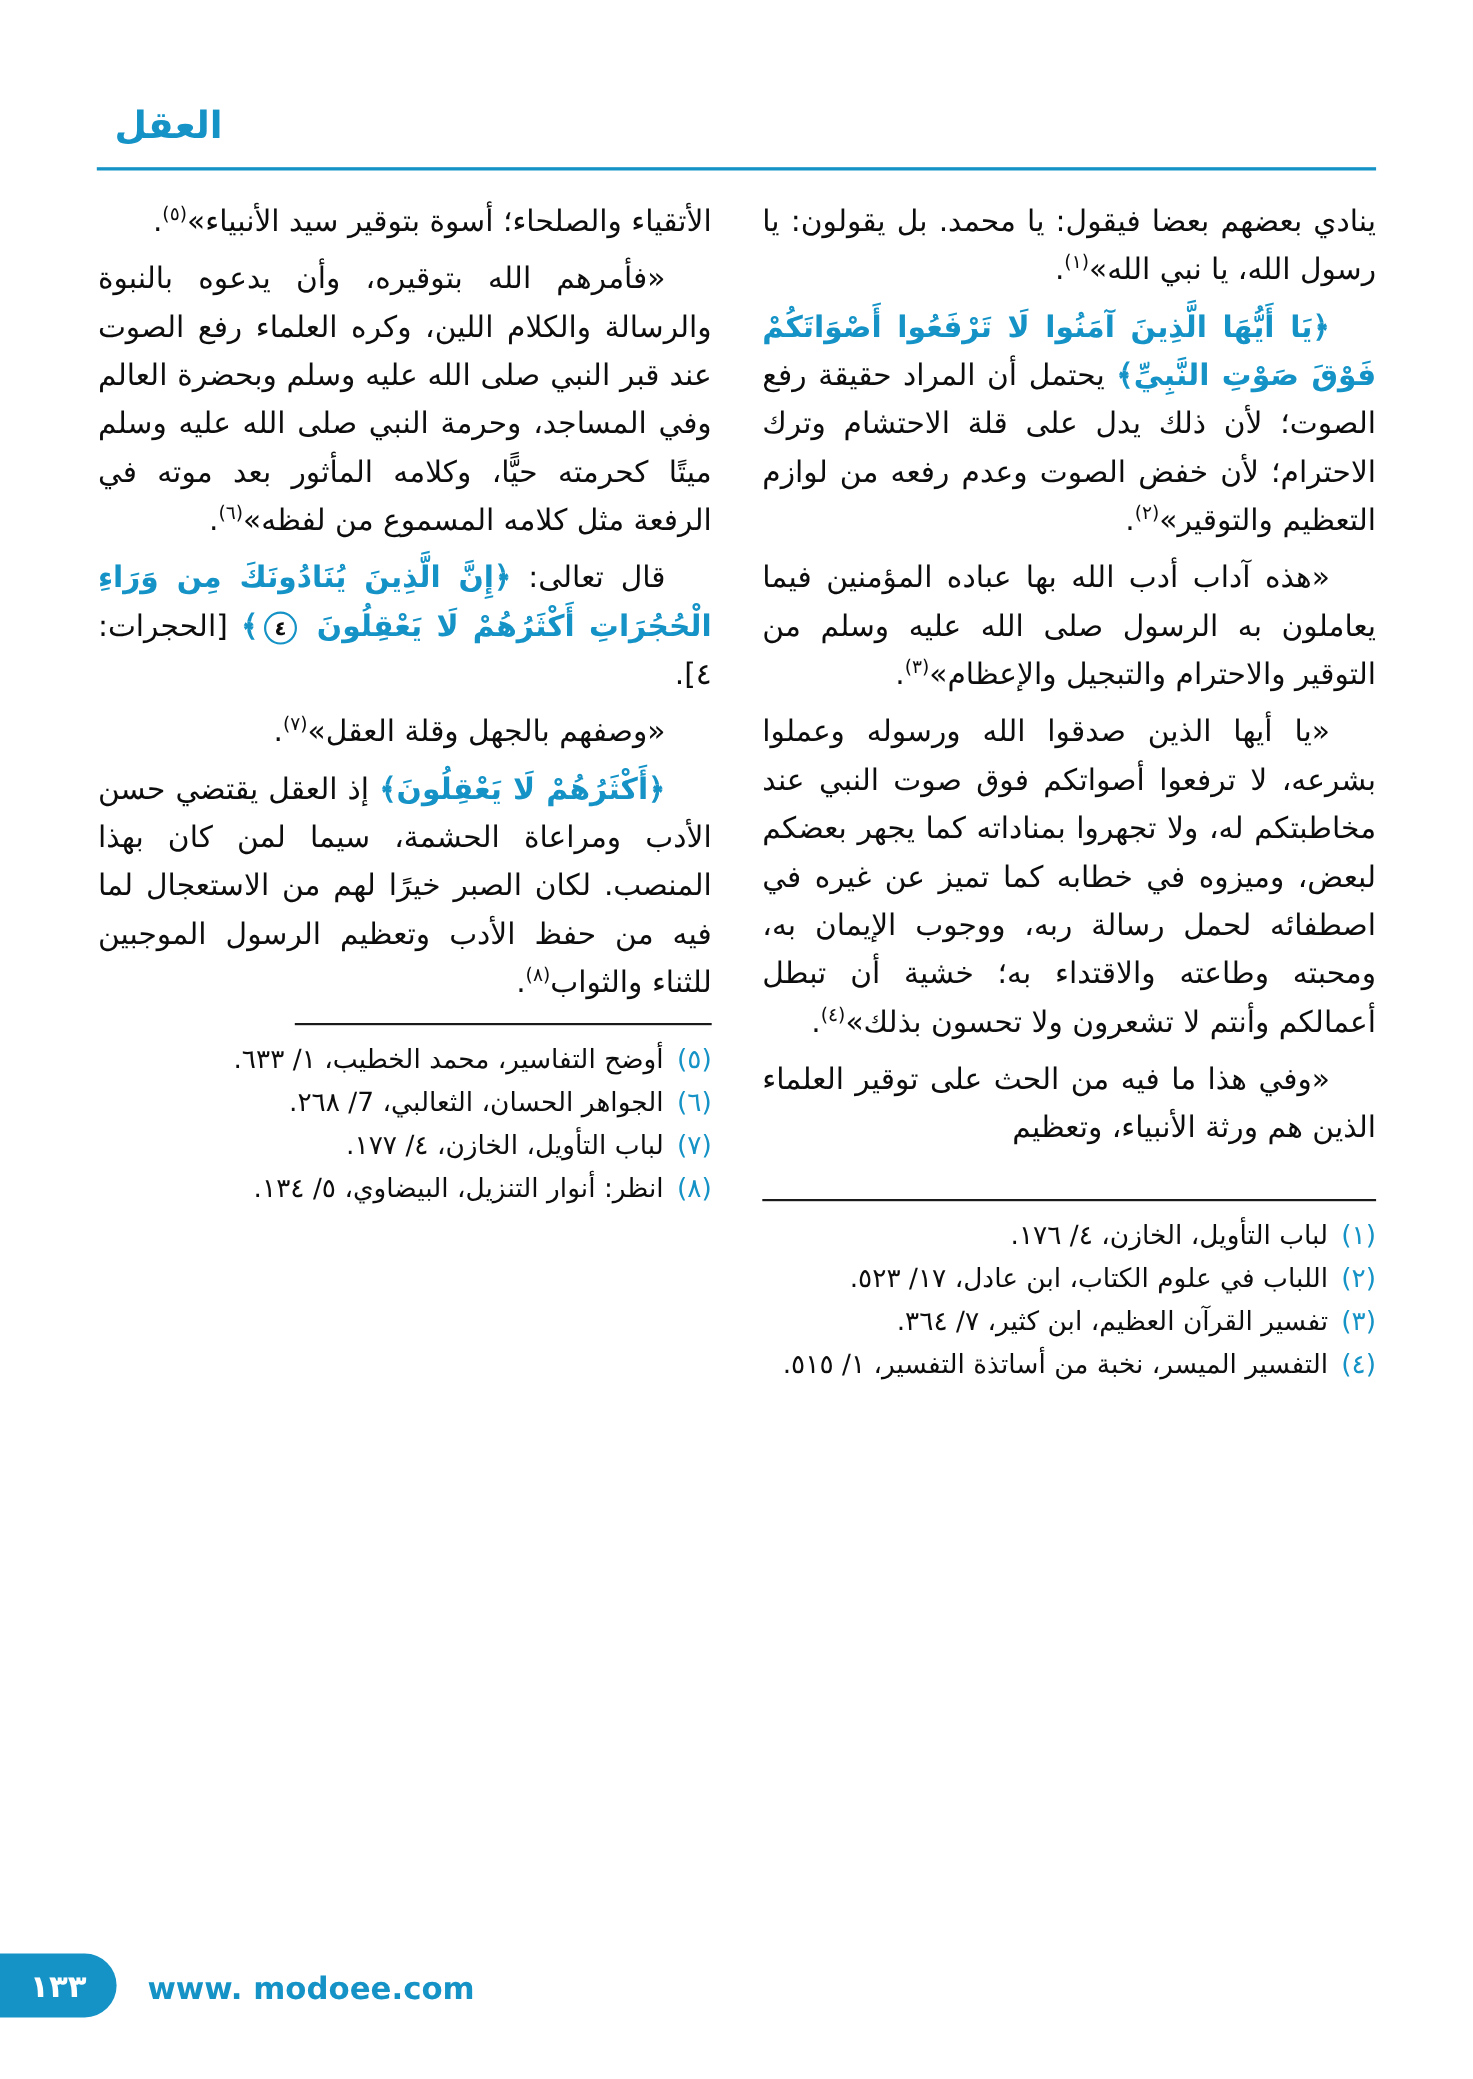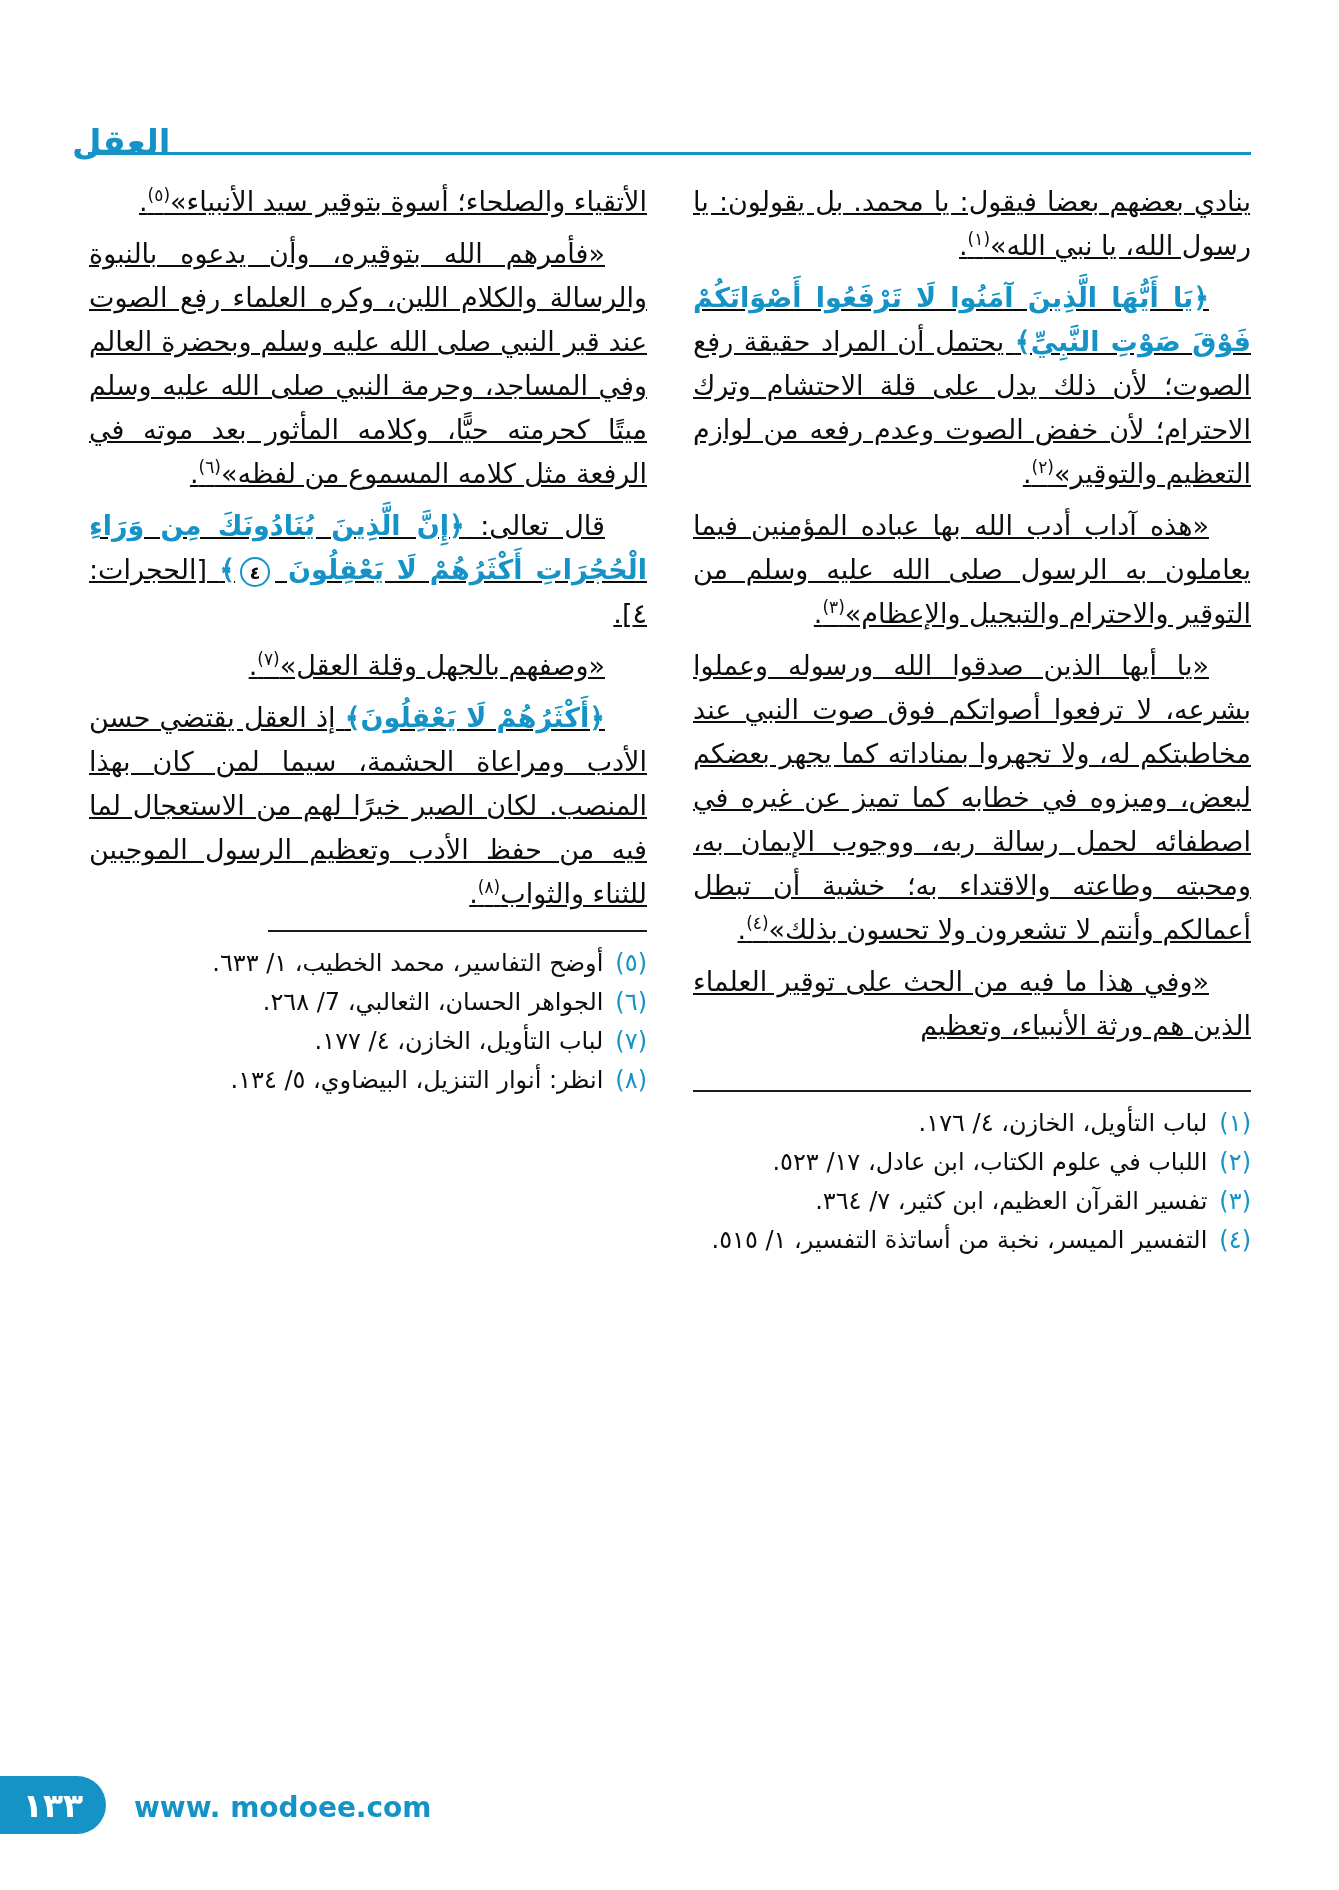--- a/index.html
+++ b/index.html
@@ -8,39 +8,38 @@
   body { font-family: "DejaVu Sans", sans-serif; }
   .page {
     position: relative;
     width: 1339px; height: 1890px;
     margin: 0 auto;
     background: #ffffff;
     overflow: hidden;
     direction: rtl;
   }
   .header-title {
-    position: absolute; top: 94px; left: 72px;
-    font-size: 34px; font-weight: bold; color: var(--accent); margin-top: 28px;
+    position: absolute; top: 94px; left: 104px;
+    font-size: 34px; font-weight: bold; color: var(--accent);
   }
   .header-rule {
     position: absolute; top: 152px; left: 88px;
     width: 1163px; height: 3px; background: var(--accent);
   }
   .content {
     position: absolute; top: 180px; left: 88px;
     width: 1163px;
     display: flex; gap: 46px; direction: rtl;
   }
   .col { width: 558px; }
   .para {
     font-size: 27px; line-height: 44px;
     color: var(--ink);
     text-align: justify;
     margin-bottom: 8px;
-    text-decoration: underline;
   }
   .indent { text-indent: 42px; }
   .quran { color: var(--accent); font-weight: 700; }
   .fn-ref {
     font-size: 17px; vertical-align: super; line-height: 0;
     color: var(--ink);
   }
   .ayah-num {
     display: inline-block;
     min-width: 30px; height: 30px; line-height: 27px;
@@ -59,21 +58,21 @@
     color: var(--ink); text-align: justify;
   }
   .fn-num { color: var(--accent); white-space: nowrap; flex: 0 0 auto; }
   .fn-text { flex: 1 1 auto; }
   .page-pill {
     position: absolute; left: 0; bottom: 56px;
     width: 106px; height: 58px;
     background: var(--accent);
     border-radius: 0 29px 29px 0;
     display: flex; align-items: center; justify-content: center;
-    color: #ffffff; font-size: 33px; font-weight: bold;
+    color: #ffffff; font-size: 28px; font-weight: bold;
   }
   .site {
     position: absolute; left: 134px; bottom: 66px;
     direction: ltr;
     color: var(--accent); font-size: 28px; font-weight: bold; text-align: right;
   }
 </style>
 </head>
 <body>
 

